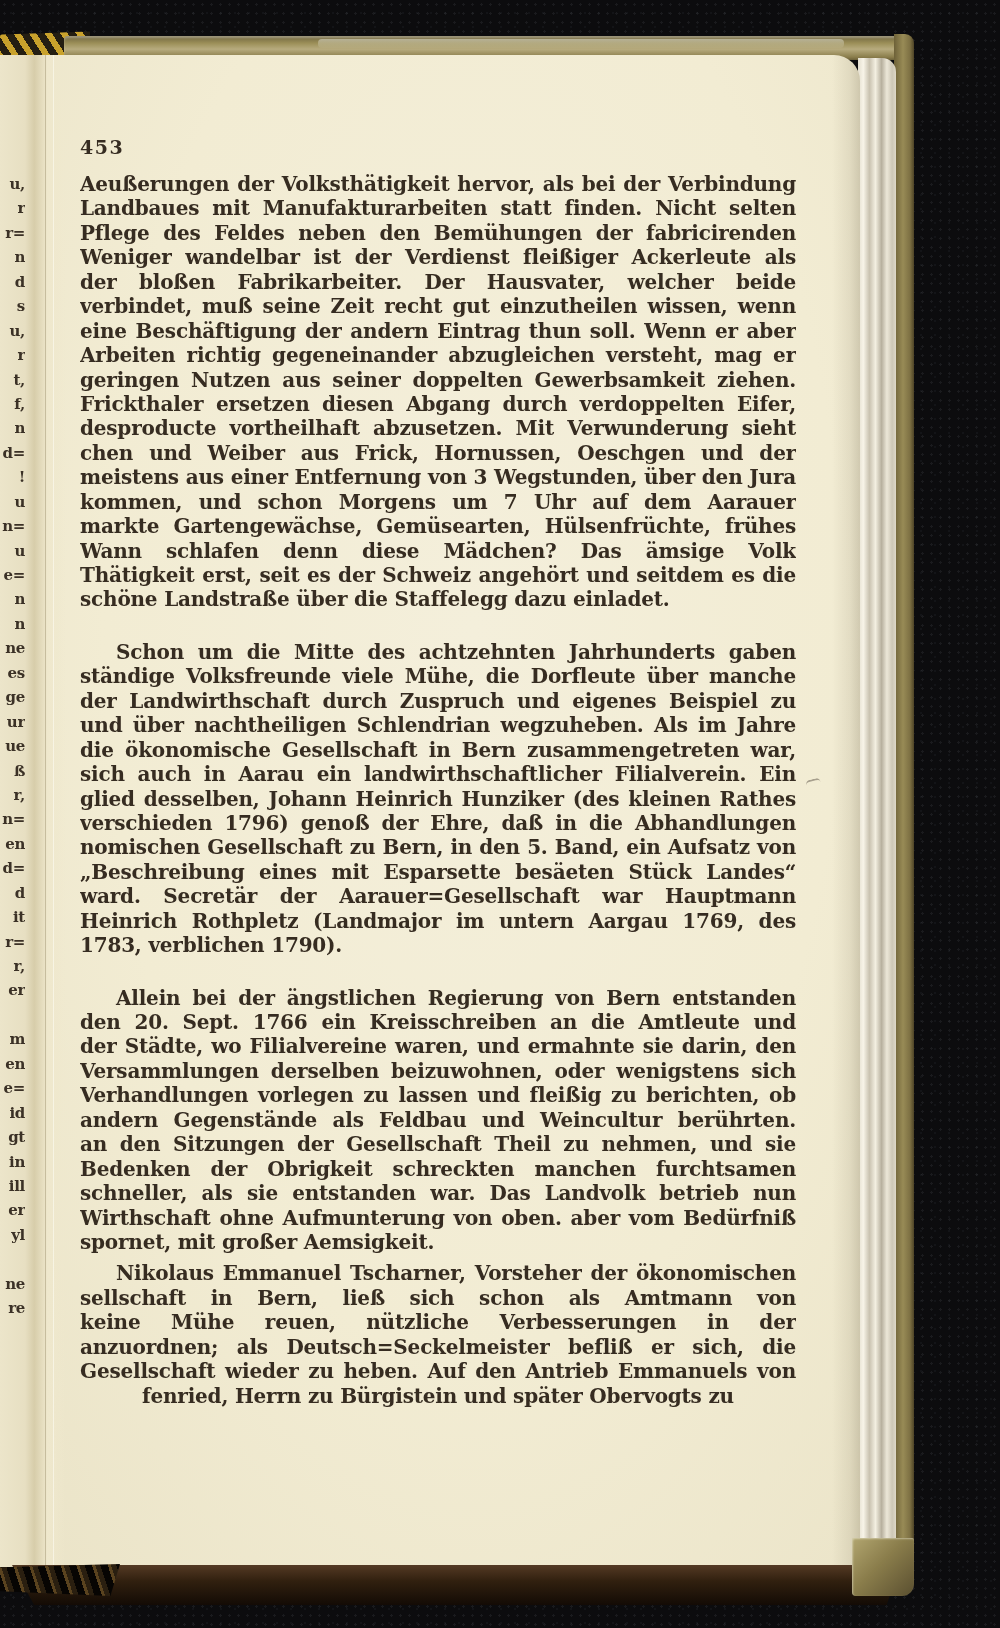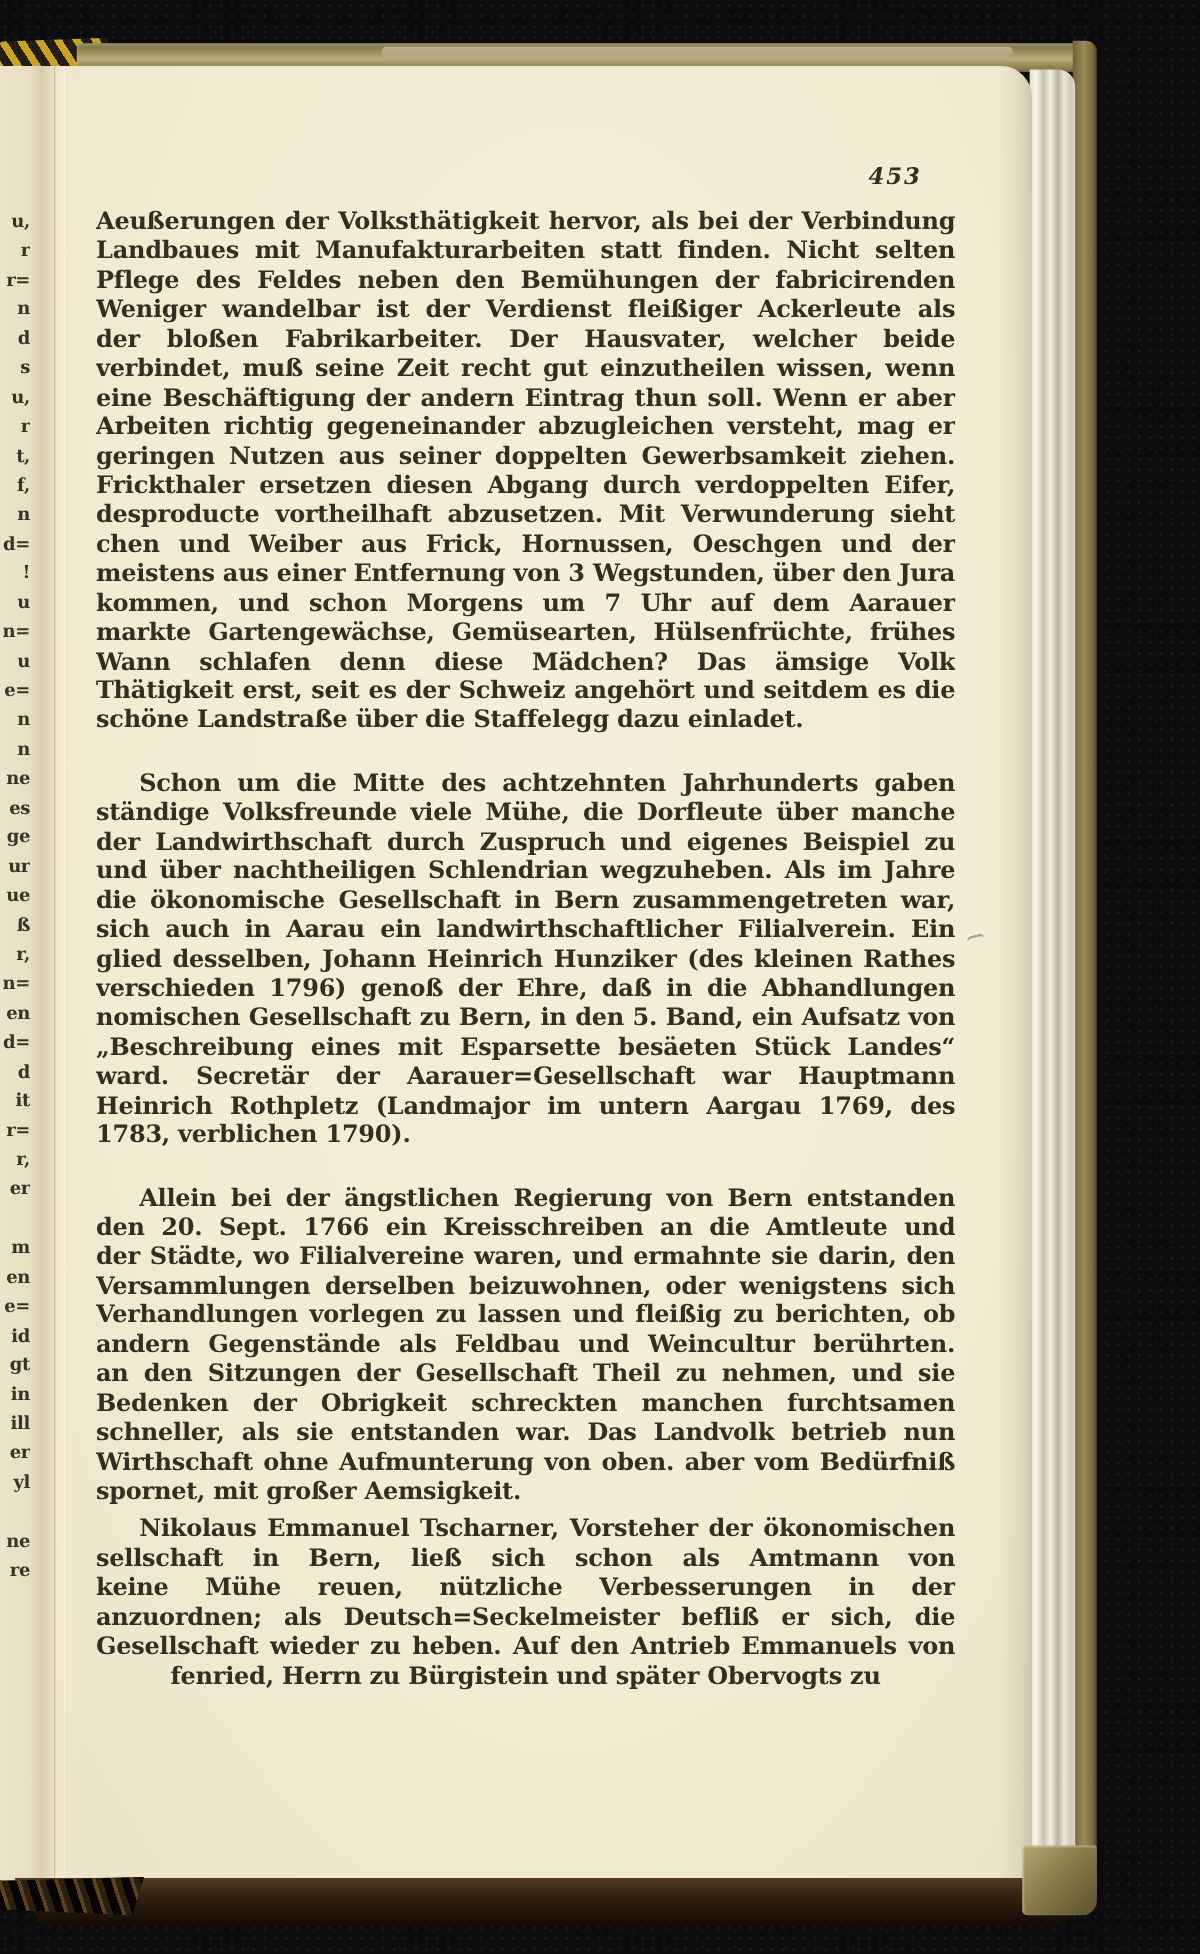--- a/index.html
+++ b/index.html
@@ -59,22 +59,22 @@
     background:rgba(255,255,250,0.5);}
   
   .edge-col{
     position:absolute;left:0;top:117px;width:25px;text-align:right;
     font-weight:700;font-size:15px;line-height:24.45px;
     color:#3b3126;letter-spacing:-0.3px;overflow:hidden;
   }
   .edge-frag{height:24.45px;}
   
   .page-number{
-    position:absolute;left:80px;top:81px;width:688px;text-align:right;
-    font-weight:700;font-size:19px;color:#362c21;letter-spacing:1.5px;font-style:italic;
+    position:absolute;left:80px;top:81px;width:688px;text-align:left;
+    font-weight:700;font-size:19px;color:#362c21;letter-spacing:1.5px;
   }
   
   .text-block{position:absolute;left:80px;top:117px;width:716px;color:#362c21;}
   .paragraph{margin:0;}
   .paragraph + .paragraph{margin-top:28px;}
   .paragraph:nth-child(4){margin-top:7px;}
   .line{
     font-weight:700;font-size:20px;line-height:24.45px;letter-spacing:-0.2px;
     text-align:justify;text-align-last:justify;
     max-height:24.45px;overflow:hidden;

